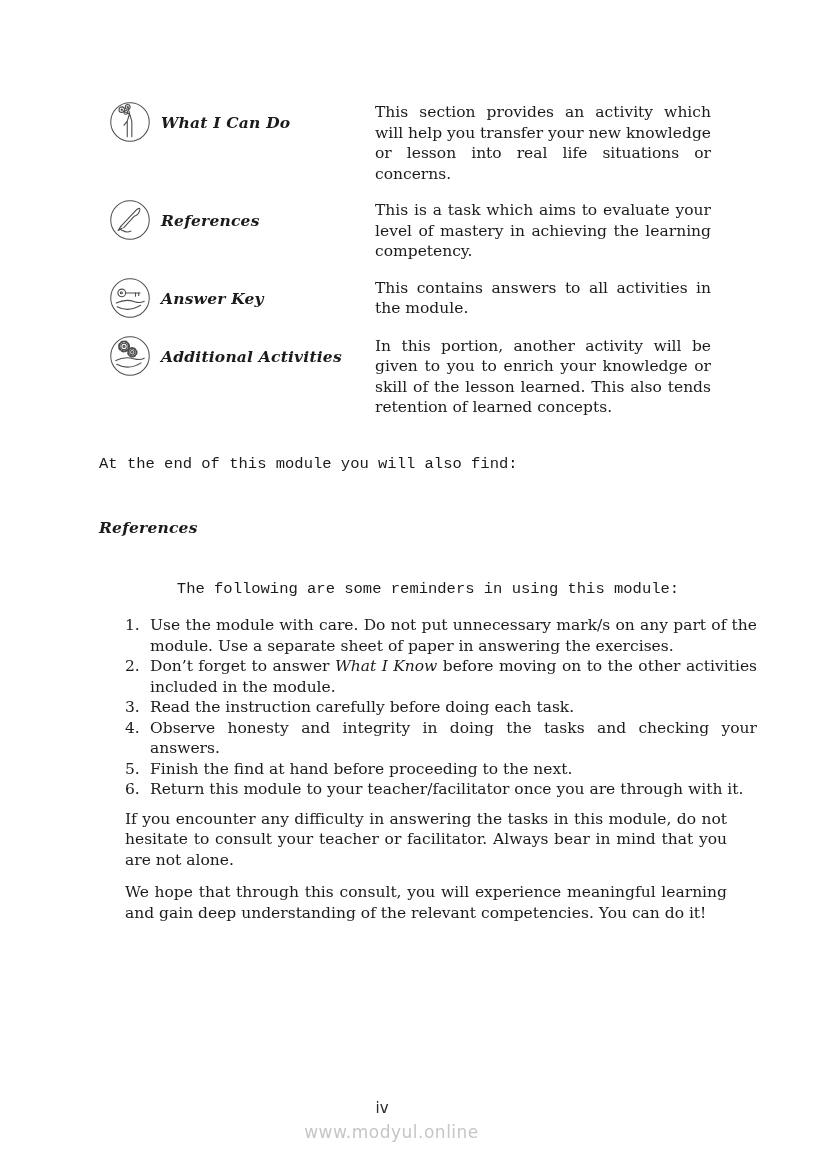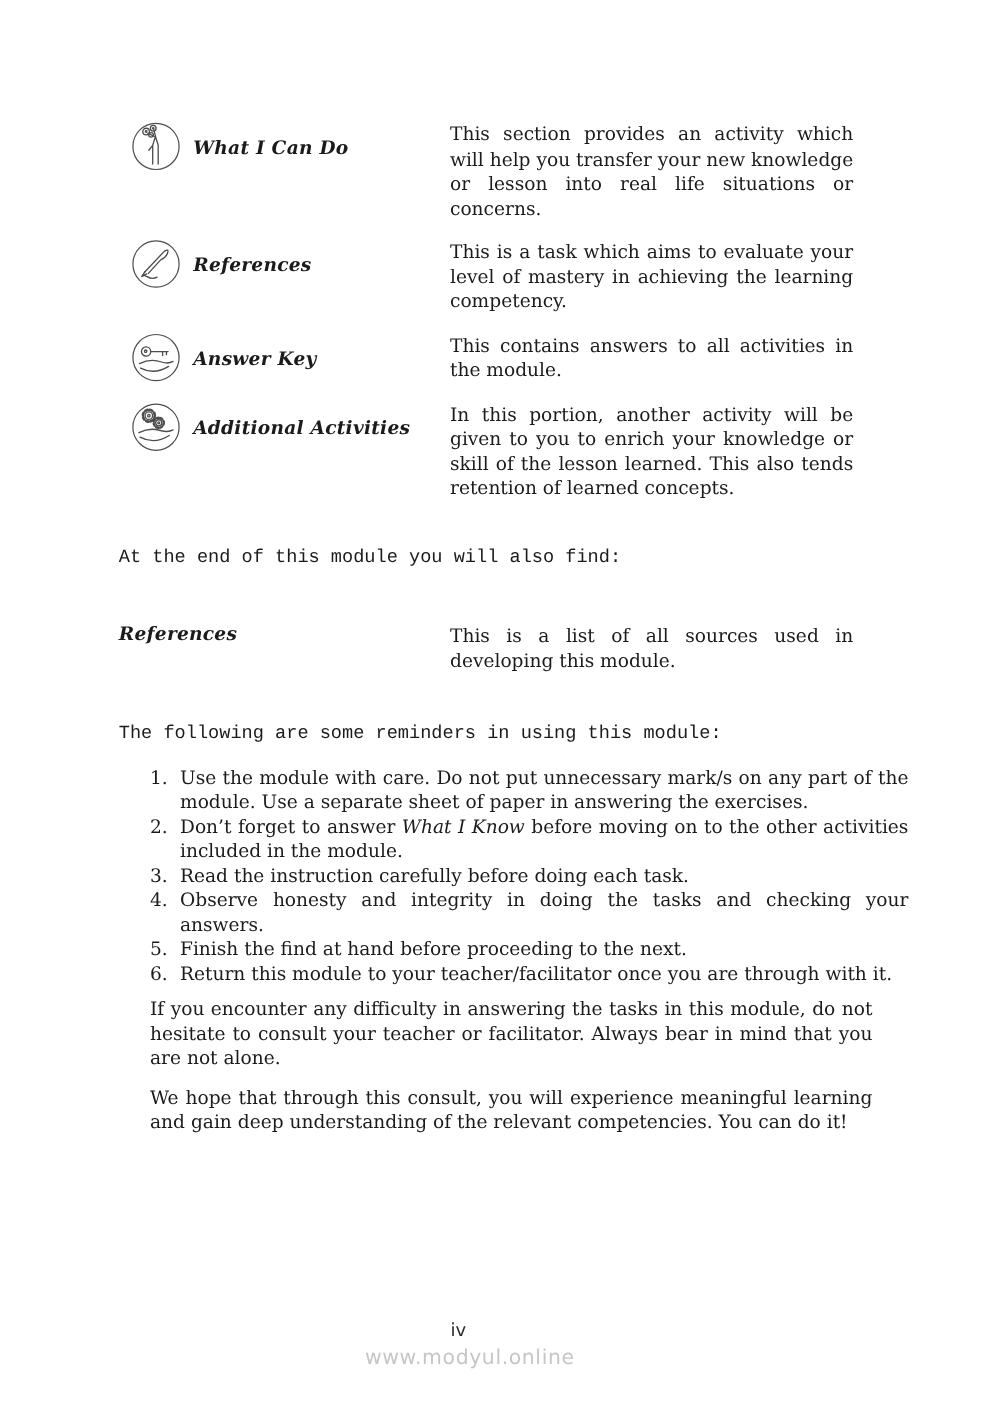--- a/index.html
+++ b/index.html
@@ -45,21 +45,21 @@
   .ref-row {
     display: grid;
     grid-template-columns: 276px 336px;
     margin-top: 44px;
   }
   .ref-label {
     font-weight: bold;
     font-style: italic;
     letter-spacing: 0.2px;
   }
-  .lead.reminders-intro { margin-top: 40px; }
+  .lead.reminders-intro { margin-top: 40px; text-align: center; }
   
   .reminders {
     list-style: none;
     margin: 16px 0 0 0;
     padding: 0 0 0 26px;
   }
   .reminders li {
     display: grid;
     grid-template-columns: 25px 1fr;
     margin: 0;
@@ -163,21 +163,20 @@
       <div class="row-label">Additional Activities</div>
       <p class="row-desc">In this portion, another activity will be given to you to enrich your knowledge or skill of the lesson learned. This also tends retention of learned concepts.</p>
     </div>
 
   </div>
 
   <p class="lead end-note">At the end of this module you will also find:</p>
 
   <div class="ref-row">
     <div class="ref-label">References</div>
-    <p class="ref-desc">This is a list of all sources used in developing this module.</p>
   </div>
 
   <p class="lead reminders-intro">The following are some reminders in using this module:</p>
 
   <ol class="reminders">
     <li>
       <span class="num">1.</span>
       <span class="txt">Use the module with care. Do not put unnecessary mark/s on any part of the module. Use a separate sheet of paper in answering the exercises.</span>
     </li>
     <li>

